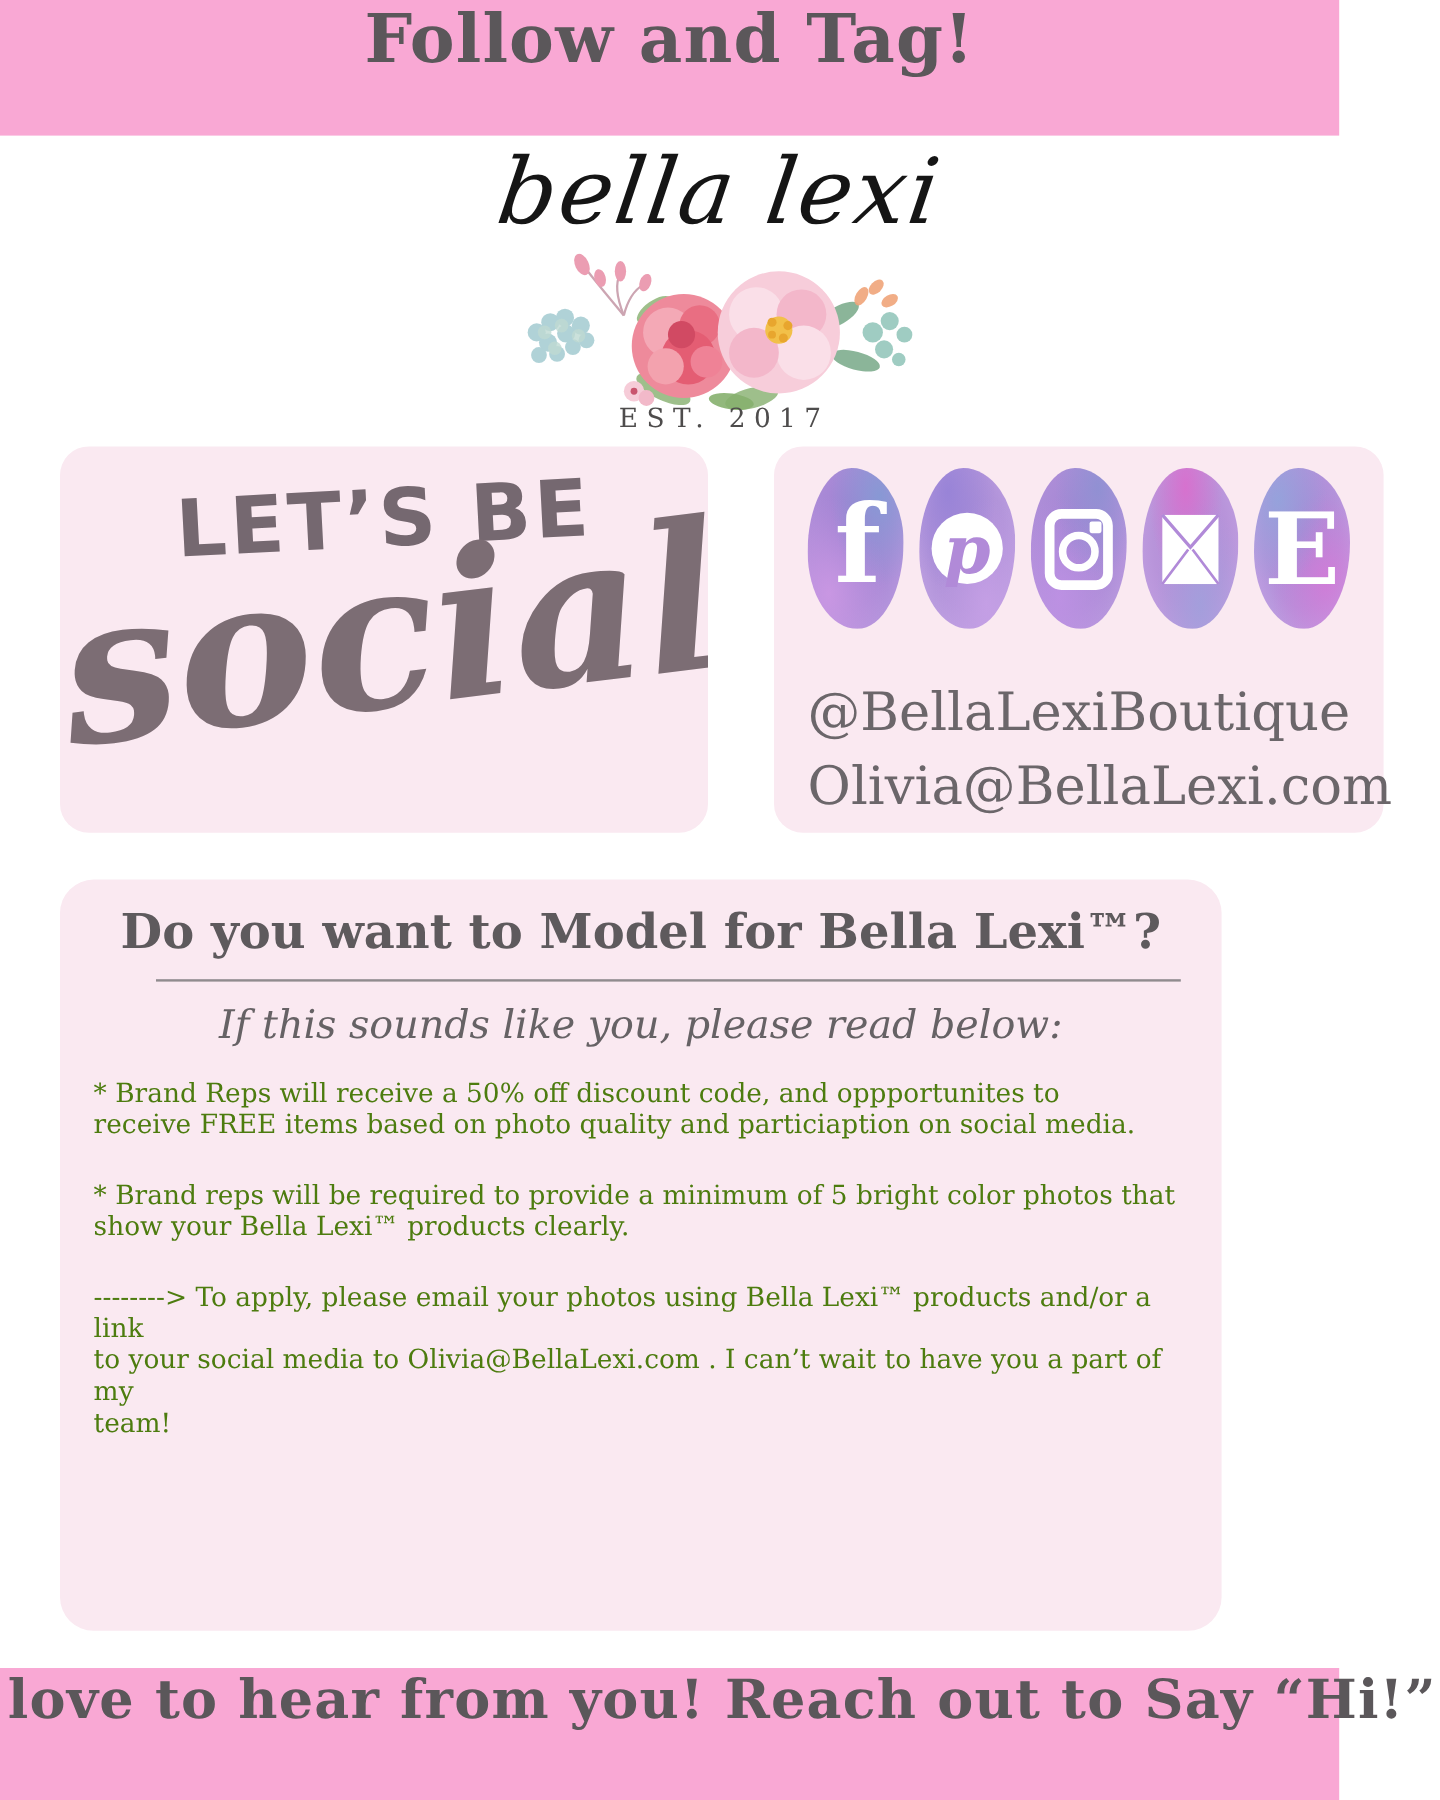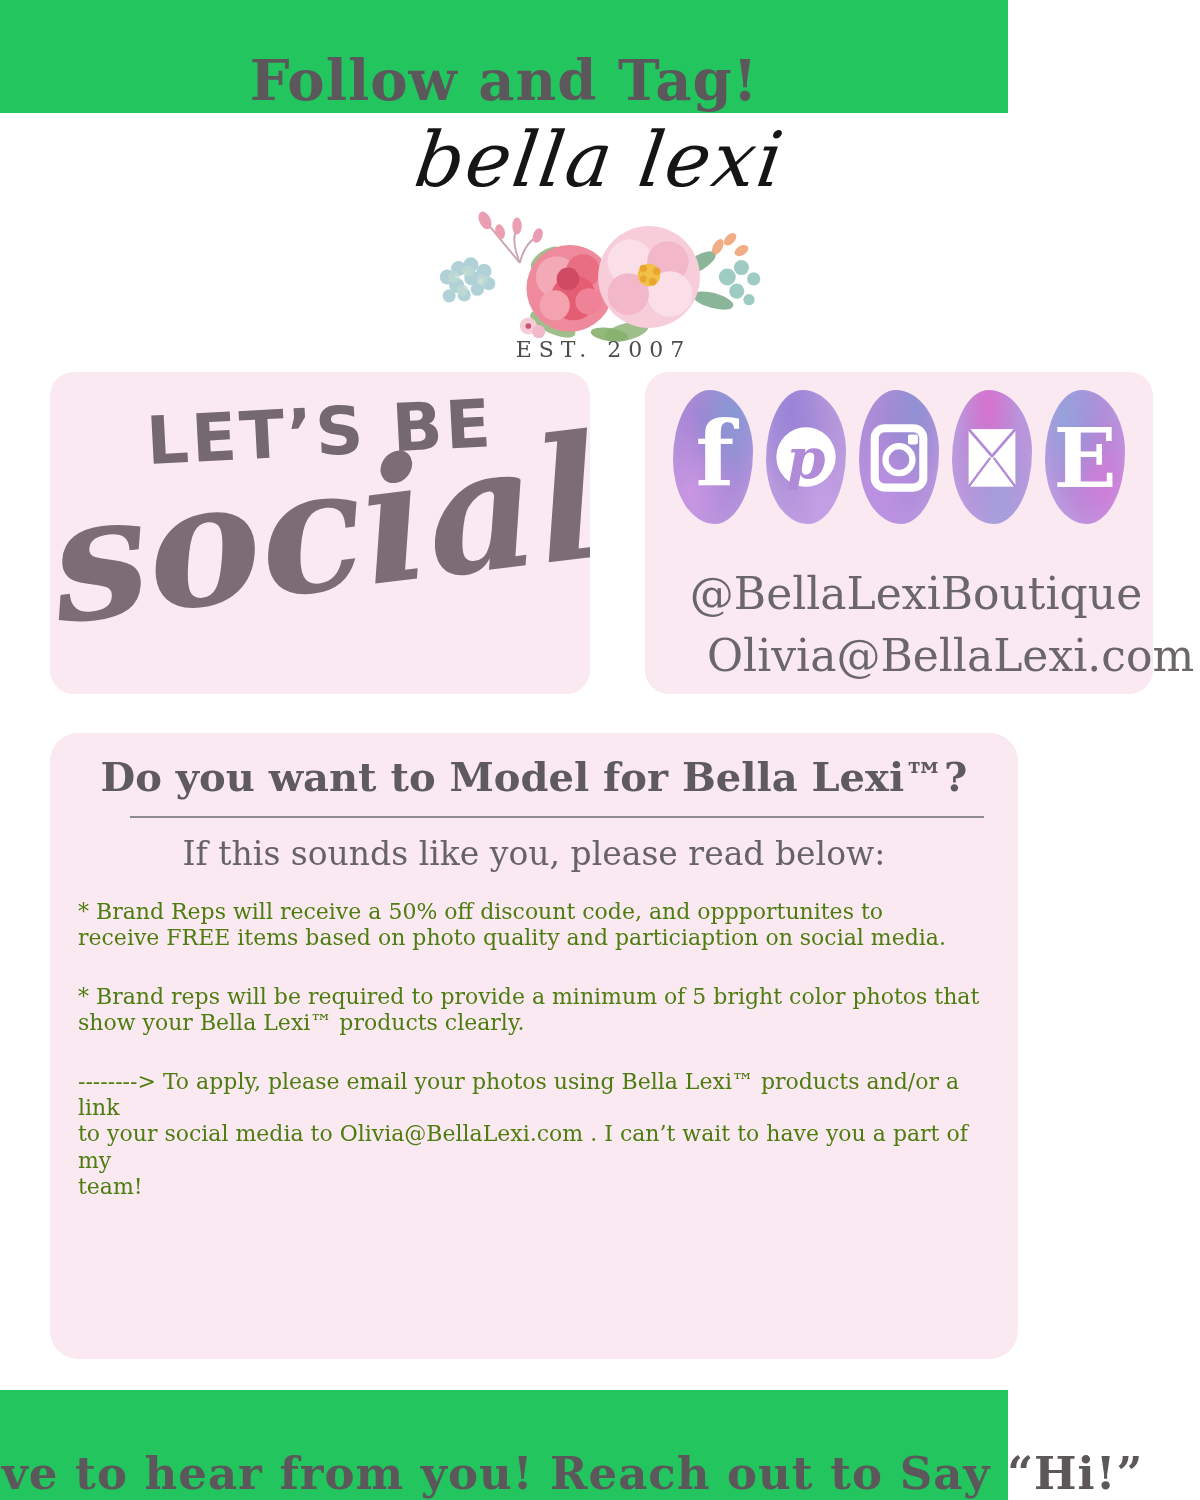--- a/index.html
+++ b/index.html
@@ -2,22 +2,22 @@
 <html><head>
 <meta charset="utf-8">
 <style>
   html,body{margin:0;padding:0;}
   body{
     width:1200px;height:1500px;position:relative;background:#ffffff;
     font-family:"DejaVu Serif", serif;overflow:hidden;
   }
   
   .banner{
-    position:absolute;left:0;width:1008px;background:#22c55e;
-    display:flex;align-items:flex-end;justify-content:center;
+    position:absolute;left:0;width:1116px;background:#f9a8d4;
+    display:flex;align-items:flex-start;justify-content:center;
   }
   .banner-top{top:0;height:113px;}
   .banner-bottom{top:1390px;height:110px;}
   .banner-text{
     font-weight:700;color:#5b575a;letter-spacing:1px;white-space:nowrap;
   }
   .banner-top .banner-text{font-size:56px;}
   .banner-bottom .banner-text{font-size:45px;}
 
   
@@ -85,39 +85,39 @@
       radial-gradient(ellipse at 45% 12%, rgba(218,110,205,.9), rgba(218,110,205,0) 50%),
       radial-gradient(ellipse at 60% 85%, rgba(160,160,220,.85), rgba(160,160,220,0) 55%),
       radial-gradient(ellipse at 50% 45%, #b287d6 0%, #b894da 55%, #c4a4e4 100%);}
   .b5{background:
       radial-gradient(ellipse at 25% 20%, rgba(145,165,220,.85), rgba(145,165,220,0) 48%),
       radial-gradient(ellipse at 75% 70%, rgba(215,120,215,.8), rgba(215,120,215,0) 55%),
       radial-gradient(ellipse at 50% 40%, #a585d3 0%, #b392da 55%, #c7a9e7 100%);}
 
   .social-handle,.social-email{
     position:absolute;left:0;right:0;text-align:center;
-    color:#6b666a;white-space:nowrap;padding-left:34px;
+    color:#6b666a;white-space:nowrap;
   }
   .social-handle{top:196px;font-size:44px;}
   .social-email{top:258px;font-size:44px;margin-left:28px;}
 
   
   .model-title{
     margin:20px 20px 0 20px;text-align:center;
     font-size:40px;color:#5e5a5d;white-space:nowrap;
   }
   .model-divider{
     border:none;border-top:2px solid #908b8e;
     margin:16px 34px 0 80px;
   }
   .model-intro1,.model-intro2{
     margin:22px 10px 0 10px;text-align:center;
     font-size:33px;color:#666265;white-space:nowrap;
   }
-  .model-intro2{margin-top:16px;}
+  .model-intro2{margin-top:16px;font-style:italic;}
   .model-body{margin:26px 20px 0 28px;}
   .model-body p{
     margin:0 0 32px 0;font-size:22px;line-height:1.2;
     color:#4d7c0f;white-space:pre-line;
   }
 
   
 </style>
 </head>
 <body>
@@ -211,21 +211,21 @@
     </g>
 
     <g>
       <circle cx="104" cy="122" r="9" fill="#f6ccd8"></circle>
       <circle cx="115" cy="128" r="7" fill="#f2b9c9"></circle>
       <circle cx="104" cy="122" r="3" fill="#c9556e"></circle>
     </g>
     <ellipse cx="190" cy="131" rx="20" ry="7" fill="#86b06e" transform="rotate(8 190 131)" opacity=".9"></ellipse>
   </svg>
 
-  <div class="logo-est">EST. 2007</div>
+  <div class="logo-est">EST. 2017</div>
 </section>
 
 <section class="card card-lets">
   <div class="lets-line1">LET’S BE</div>
   <div class="lets-line2">social</div>
 </section>
 
 <section class="card card-social">
   <div class="icons-row">
 

